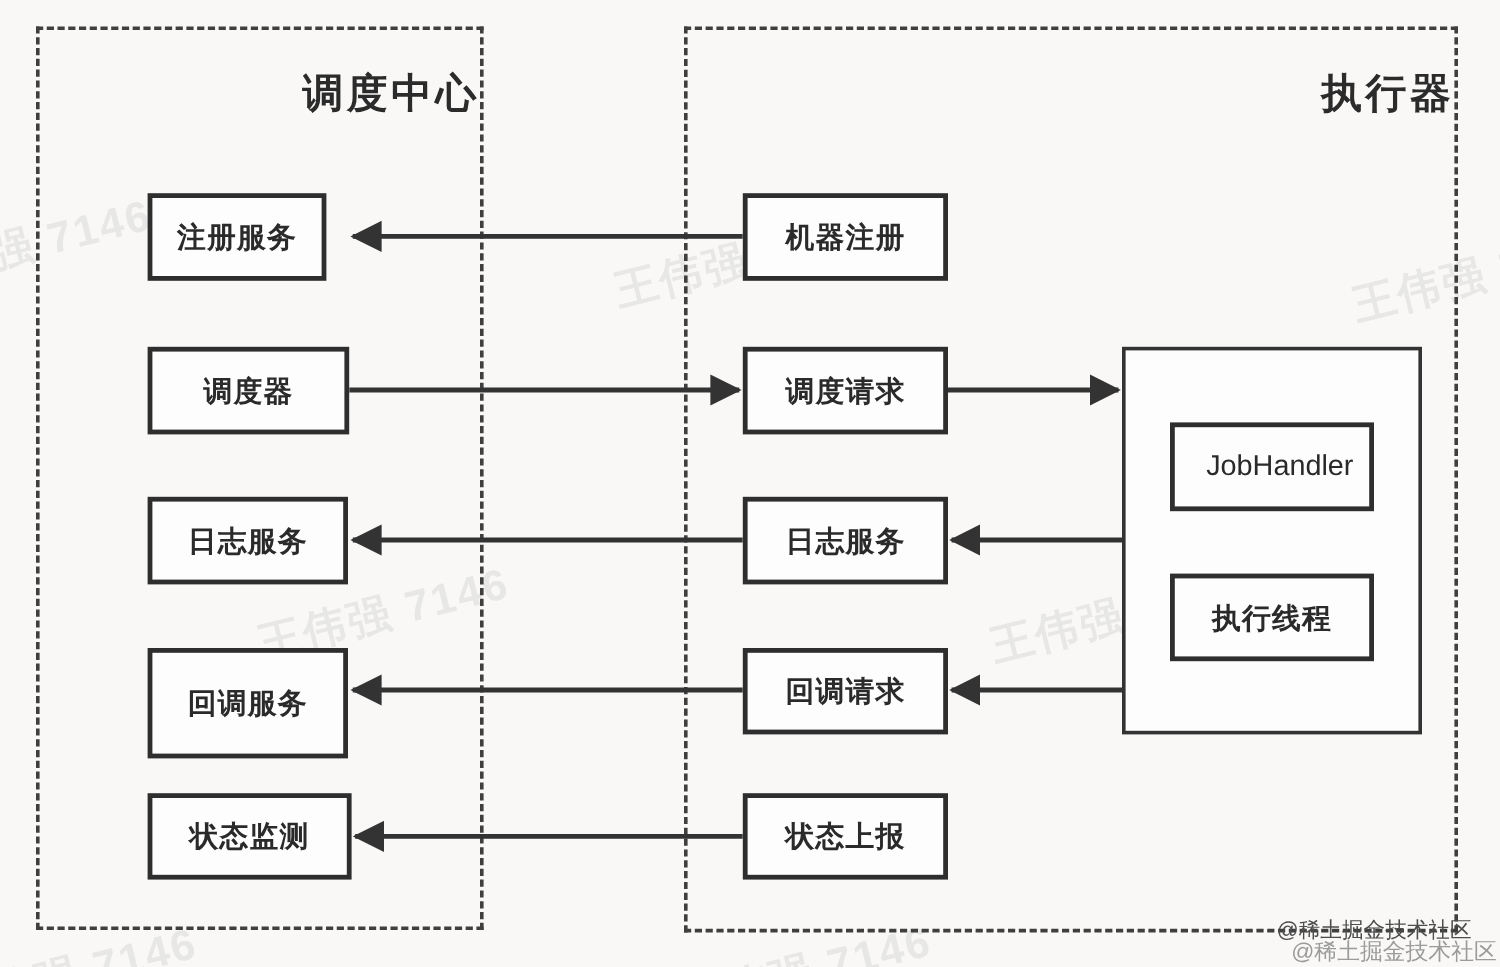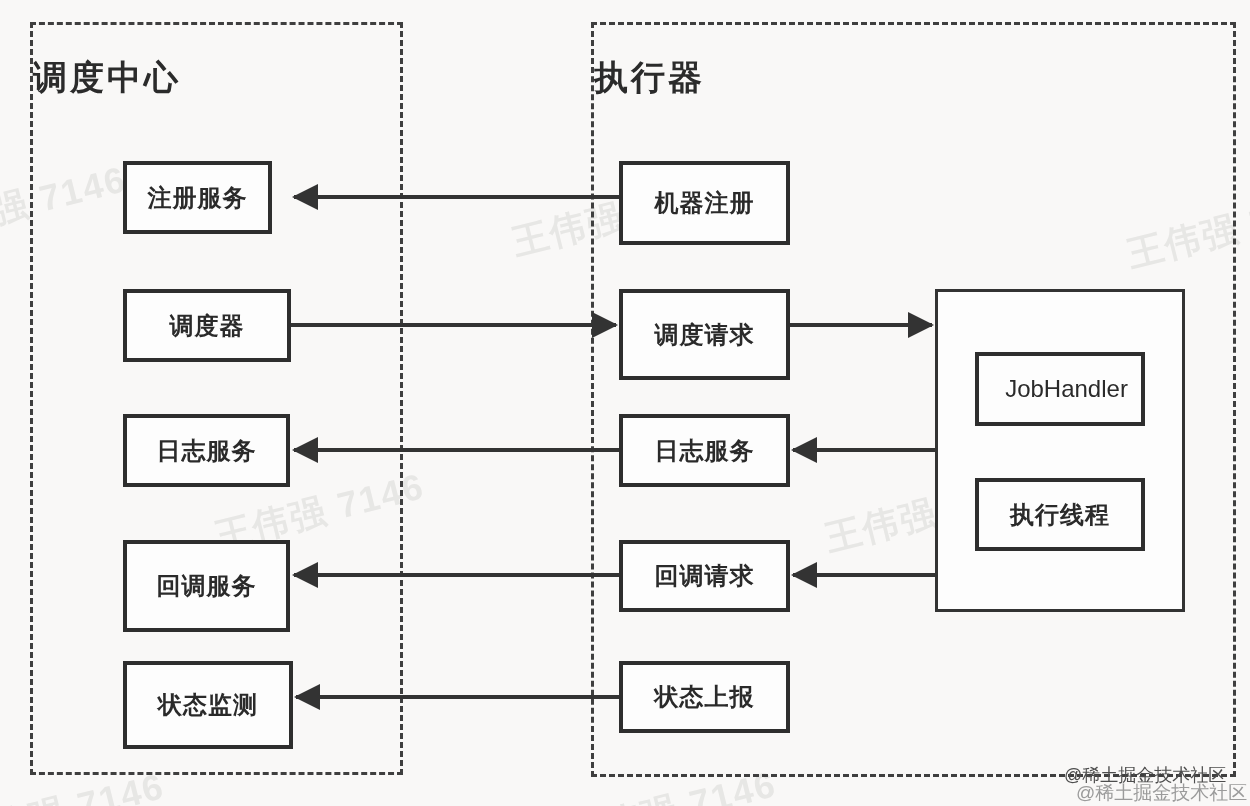--- a/index.html
+++ b/index.html
@@ -32,21 +32,21 @@
     position: absolute;
     border: 3px dashed #3f3f3f;
     box-sizing: border-box;
     z-index: 2;
   }
   .panel-title {
     position: absolute;
     top: 30px;
     left: 0;
     right: 0;
-    text-align: left;
+    text-align: right;
     font-size: 34px;
     font-weight: 700;
     letter-spacing: 3px;
     color: #2b2b2b;
   }
   
   .arrows {
     position: absolute;
     left: 0;
     top: 0;
@@ -104,21 +104,21 @@
   <div class="wm" style="left:617px; top:218px;">王伟强 7146</div>
   <div class="wm" style="left:1232px;top:230px;">王伟强 7146</div>
   <div class="wm" style="left:320px; top:512px;">王伟强 7146</div>
   <div class="wm" style="left:930px; top:514px;">王伟强 7146</div>
   <div class="wm" style="left:60px;  top:812px;">王伟强 7146</div>
   <div class="wm" style="left:672px; top:810px;">王伟强 7146</div>
 
   <div class="panel" style="left:30px; top:22px; width:373px; height:753px;">
     <div class="panel-title">调度中心</div>
   </div>
-  <div class="panel" style="left:591px; top:22px; width:645px; height:755px;">
+  <div class="panel" style="left:570px; top:22px; width:645px; height:755px;">
     <div class="panel-title">执行器</div>
   </div>
 
   <div class="worker" style="left:935px; top:289px; width:250px; height:323px;"></div>
 
   <svg class="arrows" width="1250" height="806" viewBox="0 0 1250 806">
     <defs>
       <marker id="ah" markerUnits="userSpaceOnUse" markerWidth="26" markerHeight="26" refX="24" refY="13" orient="auto">
         <path d="M0,0 L26,13 L0,26 Z" fill="#333333"></path>
       </marker>
@@ -130,24 +130,24 @@
     <line x1="619" y1="450" x2="294" y2="450" stroke="#333333" stroke-width="4" marker-end="url(#ah)"></line>
     <line x1="936" y1="575" x2="793" y2="575" stroke="#333333" stroke-width="4" marker-end="url(#ah)"></line>
     <line x1="619" y1="575" x2="294" y2="575" stroke="#333333" stroke-width="4" marker-end="url(#ah)"></line>
     <line x1="619" y1="697" x2="296" y2="697" stroke="#333333" stroke-width="4" marker-end="url(#ah)"></line>
   </svg>
 
   <div class="node" style="left:123px; top:161px; width:149px; height:73px;">注册服务</div>
   <div class="node" style="left:123px; top:289px; width:168px; height:73px;">调度器</div>
   <div class="node" style="left:123px; top:414px; width:167px; height:73px;">日志服务</div>
   <div class="node" style="left:123px; top:540px; width:167px; height:92px;">回调服务</div>
-  <div class="node" style="left:123px; top:661px; width:170px; height:88px;">状态监测</div>
+  <div class="node" style="left:123px; top:661px; width:170px; height:72px;">状态监测</div>
 
-  <div class="node" style="left:619px; top:161px; width:171px; height:84px;">机器注册</div>
-  <div class="node" style="left:619px; top:289px; width:171px; height:91px;">调度请求</div>
+  <div class="node" style="left:619px; top:161px; width:171px; height:73px;">机器注册</div>
+  <div class="node" style="left:619px; top:289px; width:171px; height:73px;">调度请求</div>
   <div class="node" style="left:619px; top:414px; width:171px; height:73px;">日志服务</div>
   <div class="node" style="left:619px; top:540px; width:171px; height:72px;font-family:Liberation Mono, monospace;">回调请求</div>
   <div class="node" style="left:619px; top:661px; width:171px; height:72px;">状态上报</div>
 
   <div class="node" style="left:975px; top:352px; width:170px; height:74px; font-weight:500; letter-spacing:0;padding-left:13px;">JobHandler</div>
   <div class="node" style="left:975px; top:478px; width:170px; height:73px;text-align:center;">执行线程</div>
 
   <div class="jj jj-dark">@稀土掘金技术社区</div>
   <div class="jj jj-light">@稀土掘金技术社区</div>
 

